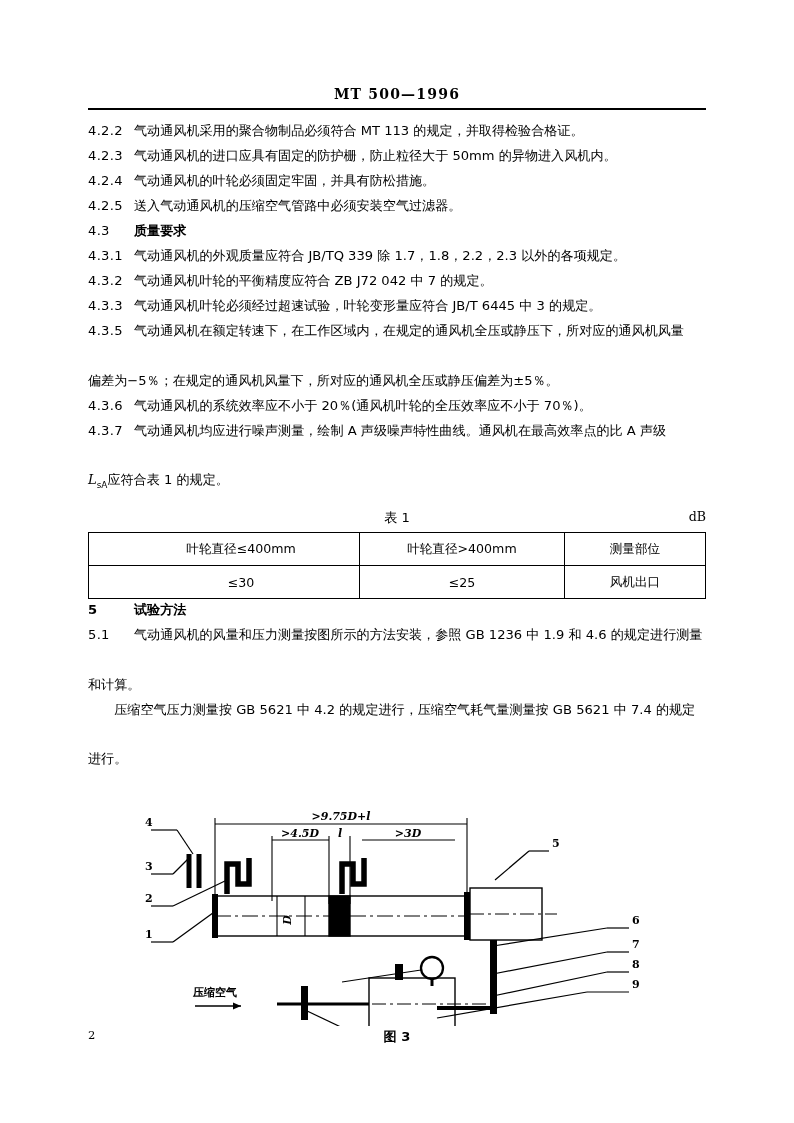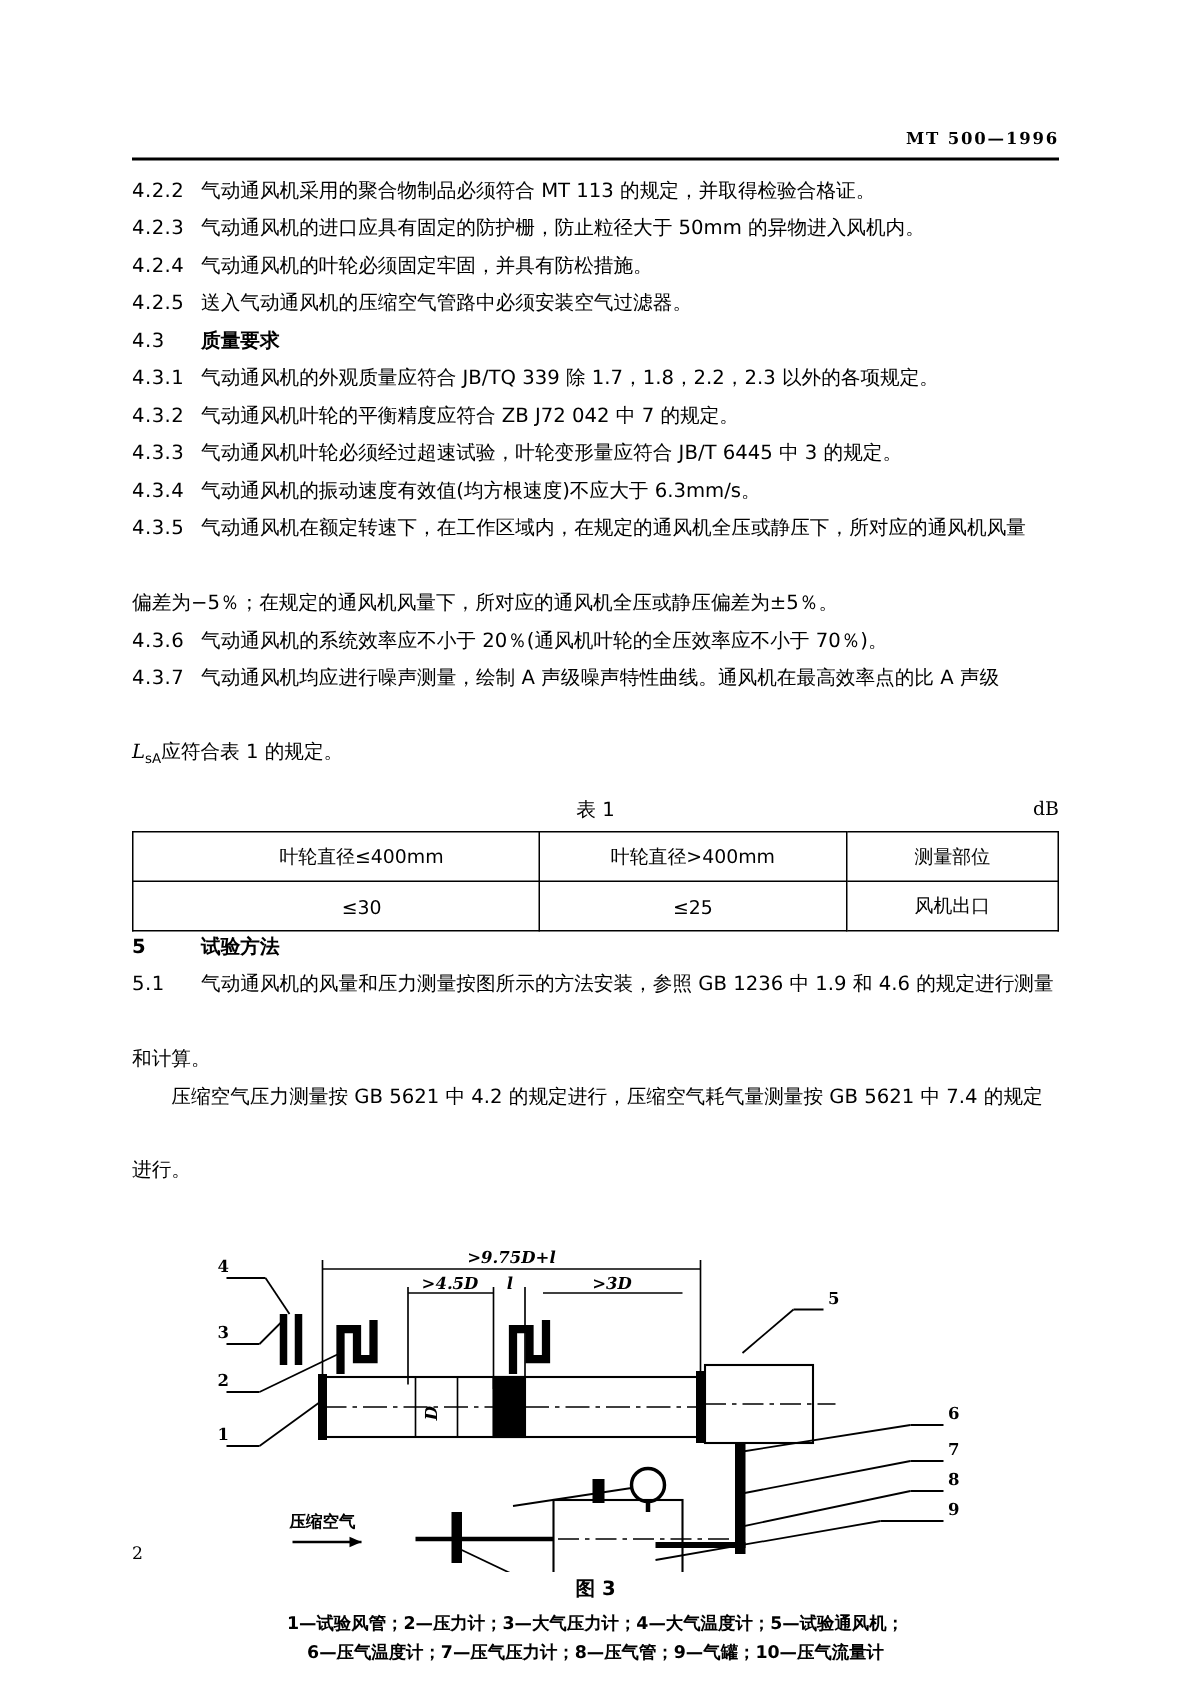--- a/index.html
+++ b/index.html
@@ -29,23 +29,22 @@
   }
 
   
   .page-header {
     padding-top: 86px;
     text-align: center;
   }
   .page-header .std-no {
     font-family: "DejaVu Serif", "Liberation Serif", serif;
     font-weight: bold;
-    font-size: 11px;
+    font-size: 14px;
     letter-spacing: 1.2px;
-    text-align: right;
   }
   .header-rule {
     margin-top: 6px;
     border-top: 2.2px solid #000;
   }
 
   
   .body-block {
     margin-top: 10px;
   }
@@ -186,23 +185,20 @@
 
     <div>
       <p class="clause">
         <span class="num">4.3.1</span><span>气动通风机的外观质量应符合 JB/TQ 339 除 1.7，1.8，2.2，2.3 以外的各项规定。</span>
       </p>
       <p class="clause">
         <span class="num">4.3.2</span><span>气动通风机叶轮的平衡精度应符合 ZB J72 042 中 7 的规定。</span>
       </p>
       <p class="clause">
         <span class="num">4.3.3</span><span>气动通风机叶轮必须经过超速试验，叶轮变形量应符合 JB/T 6445 中 3 的规定。</span>
-      </p>
-      <p class="clause">
-        <span class="num">4.3.4</span><span>气动通风机的振动速度有效值(均方根速度)不应大于 6.3mm/s。</span>
       </p>
       <p class="clause">
         <span class="num">4.3.5</span><span>气动通风机在额定转速下，在工作区域内，在规定的通风机全压或静压下，所对应的通风机风量</span>
       </p>
       <p class="clause cont">
         <span>偏差为−5％；在规定的通风机风量下，所对应的通风机全压或静压偏差为±5％。</span>
       </p>
       <p class="clause">
         <span class="num">4.3.6</span><span>气动通风机的系统效率应不小于 20％(通风机叶轮的全压效率应不小于 70％)。</span>
       </p>
@@ -345,23 +341,19 @@
           <text x="495" y="152">7</text>
           <text x="495" y="172">8</text>
           <text x="495" y="192">9</text>
           <text x="252" y="258">10</text>
 
           <text x="56" y="200" font-family="DejaVu Sans, Liberation Sans, sans-serif" font-size="11">压缩空气</text>
         </g>
       </svg>
 
       <div class="fig-title">图 3</div>
-      <div class="fig-legend">
-        <div>1—试验风管；2—压力计；3—大气压力计；4—大气温度计；5—试验通风机；</div>
-        <div>6—压气温度计；7—压气压力计；8—压气管；9—气罐；10—压气流量计</div>
-      </div>
     </div>
 
   </div>
 
   <div class="folio">2</div>
 
 </div>
 
 </body></html>

